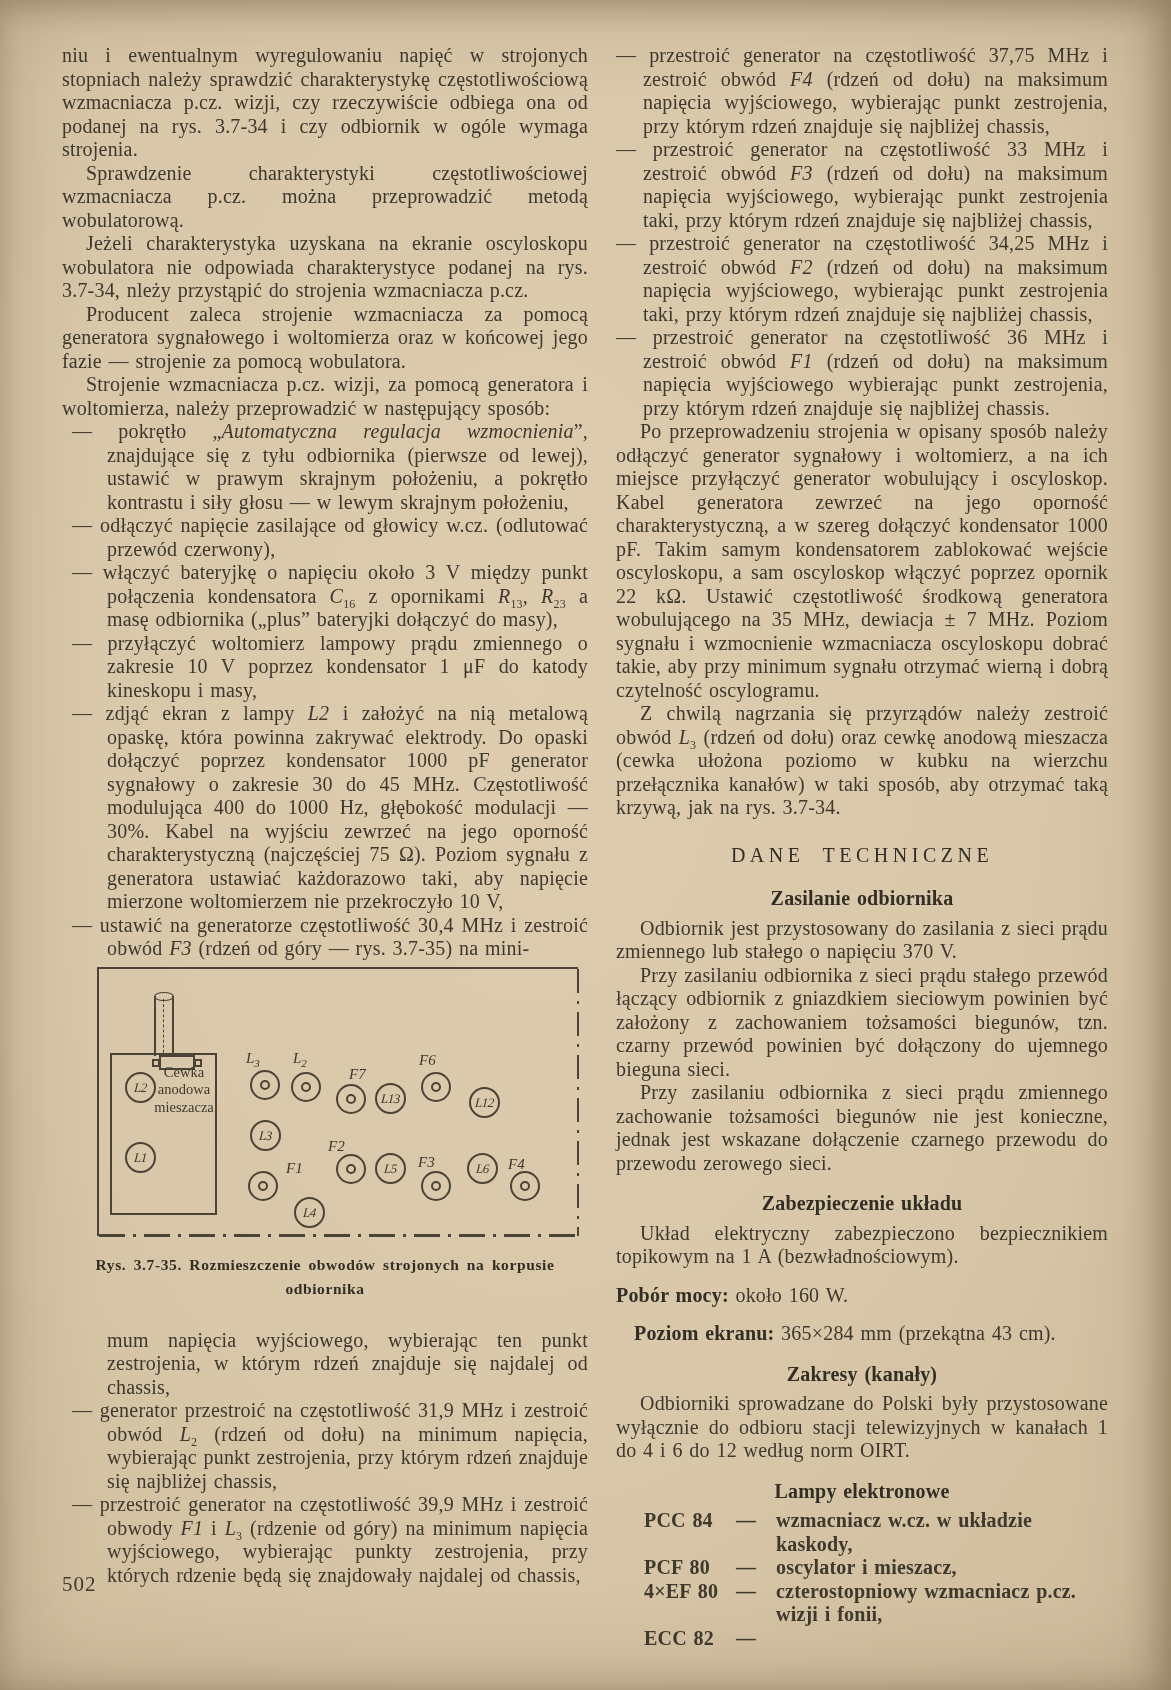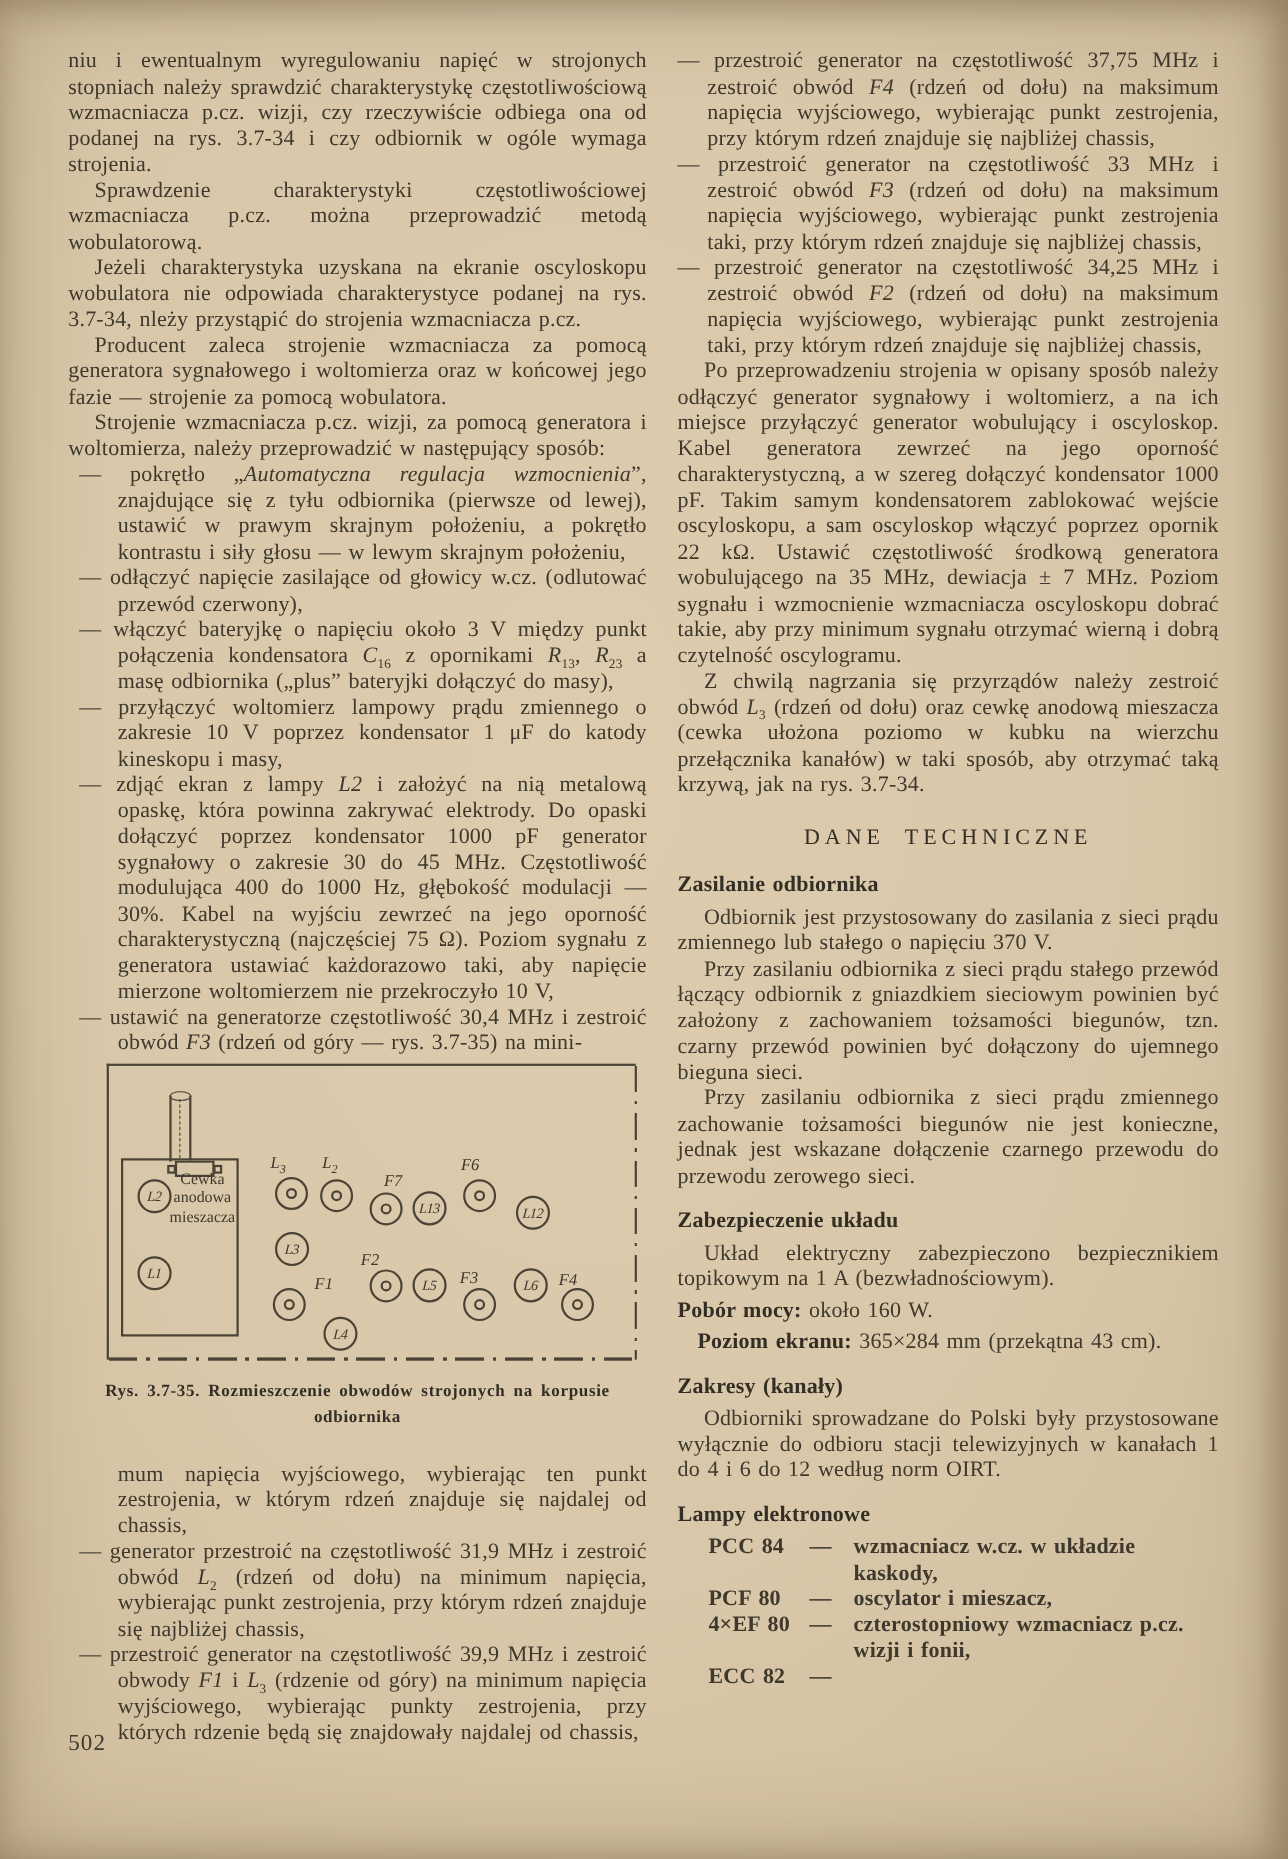--- a/index.html
+++ b/index.html
@@ -64,22 +64,22 @@
     font-size:15.5px;line-height:24px;letter-spacing:.6px;word-spacing:3px;
     margin-top:14px;text-indent:0;
   }
   .after-fig{margin-top:28px;}
 
   
   .dane-heading{
     text-align:center;font-size:20px;font-weight:normal;color:var(--ink-bold);
     letter-spacing:4.5px;word-spacing:9px;margin:24px 0 20px;text-indent:0;
   }
-  .subhead{font-weight:bold;color:var(--ink-bold);margin:17px 0 6px;text-indent:0;text-align:left;}
-  .spec{margin-top:5px;text-indent:0;}
+  .subhead{font-weight:bold;color:var(--ink-bold);margin:17px 0 6px;text-indent:0;text-align:center;}
+  .spec{margin-top:15px;text-indent:0;}
   .spec.indented{text-indent:18px;}
   .lamp-list{margin-top:4px;}
   .lamp-row{display:flex;align-items:flex-start;padding-left:28px;text-align:left;font-weight:bold;}
   .lamp-name{width:92px;flex:none;}
   .lamp-dash{width:40px;flex:none;}
   .lamp-desc{flex:1;}
 
   .page-number{position:absolute;left:62px;top:1572px;font-size:21px;letter-spacing:1px;}
 </style>
 </head>
@@ -173,20 +173,21 @@
 
   <p class="cont after-fig">mum napięcia wyjściowego, wybierając ten punkt zestrojenia, w którym rdzeń znajduje się najdalej od chassis,</p>
   <p class="li">— generator przestroić na częstotliwość 31,9 MHz i zestroić obwód <i>L</i><sub>2</sub> (rdzeń od dołu) na minimum napięcia, wybierając punkt zestrojenia, przy którym rdzeń znajduje się najbliżej chassis,</p>
   <p class="li">— przestroić generator na częstotliwość 39,9 MHz i zestroić obwody <i>F1</i> i <i>L</i><sub>3</sub> (rdzenie od góry) na minimum napięcia wyjściowego, wybierając punkty zestrojenia, przy których rdzenie będą się znajdowały najdalej od chassis,</p>
 </div>
 
 <div class="col col-right">
   <p class="li">— przestroić generator na częstotliwość 37,75 MHz i zestroić obwód <i>F4</i> (rdzeń od dołu) na maksimum napięcia wyjściowego, wybierając punkt zestrojenia, przy którym rdzeń znajduje się najbliżej chassis,</p>
   <p class="li">— przestroić generator na częstotliwość 33 MHz i zestroić obwód <i>F3</i> (rdzeń od dołu) na maksimum napięcia wyjściowego, wybierając punkt zestrojenia taki, przy którym rdzeń znajduje się najbliżej chassis,</p>
   <p class="li">— przestroić generator na częstotliwość 34,25 MHz i zestroić obwód <i>F2</i> (rdzeń od dołu) na maksimum napięcia wyjściowego, wybierając punkt zestrojenia taki, przy którym rdzeń znajduje się najbliżej chassis,</p>
+  <p class="li">— przestroić generator na częstotliwość 36 MHz i zestroić obwód <i>F1</i> (rdzeń od dołu) na maksimum napięcia wyjściowego wybierając punkt zestrojenia, przy którym rdzeń znajduje się najbliżej chassis.</p>
   <p class="para">Po przeprowadzeniu strojenia w opisany sposób należy odłączyć generator sygnałowy i woltomierz, a na ich miejsce przyłączyć generator wobulujący i oscyloskop. Kabel generatora zewrzeć na jego oporność charakterystyczną, a w szereg dołączyć kondensator 1000 pF. Takim samym kondensatorem zablokować wejście oscyloskopu, a sam oscyloskop włączyć poprzez opornik 22 kΩ. Ustawić częstotliwość środkową generatora wobulującego na 35 MHz, dewiacja ± 7 MHz. Poziom sygnału i wzmocnienie wzmacniacza oscyloskopu dobrać takie, aby przy minimum sygnału otrzymać wierną i dobrą czytelność oscylogramu.</p>
   <p class="para">Z chwilą nagrzania się przyrządów należy zestroić obwód <i>L</i><sub>3</sub> (rdzeń od dołu) oraz cewkę anodową mieszacza (cewka ułożona poziomo w kubku na wierzchu przełącznika kanałów) w taki sposób, aby otrzymać taką krzywą, jak na rys. 3.7-34.</p>
 
   <p class="dane-heading">DANE TECHNICZNE</p>
 
   <p class="subhead">Zasilanie odbiornika</p>
   <p class="para">Odbiornik jest przystosowany do zasilania z sieci prądu zmiennego lub stałego o napięciu 370 V.</p>
   <p class="para">Przy zasilaniu odbiornika z sieci prądu stałego przewód łączący odbiornik z gniazdkiem sieciowym powinien być założony z zachowaniem tożsamości biegunów, tzn. czarny przewód powinien być dołączony do ujemnego bieguna sieci.</p>
   <p class="para">Przy zasilaniu odbiornika z sieci prądu zmiennego zachowanie tożsamości biegunów nie jest konieczne, jednak jest wskazane dołączenie czarnego przewodu do przewodu zerowego sieci.</p>
 

